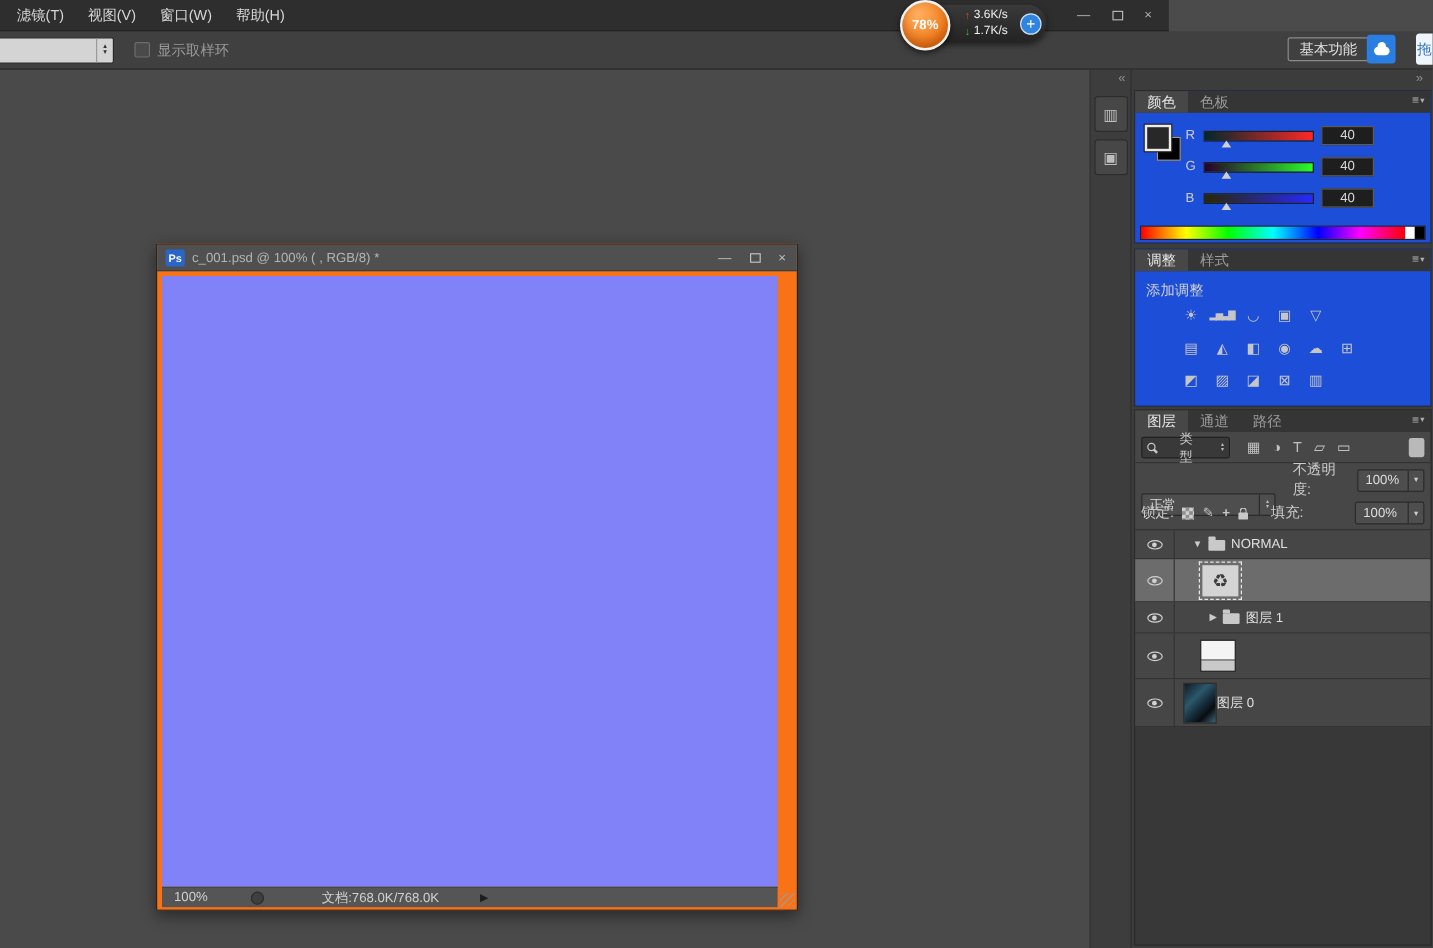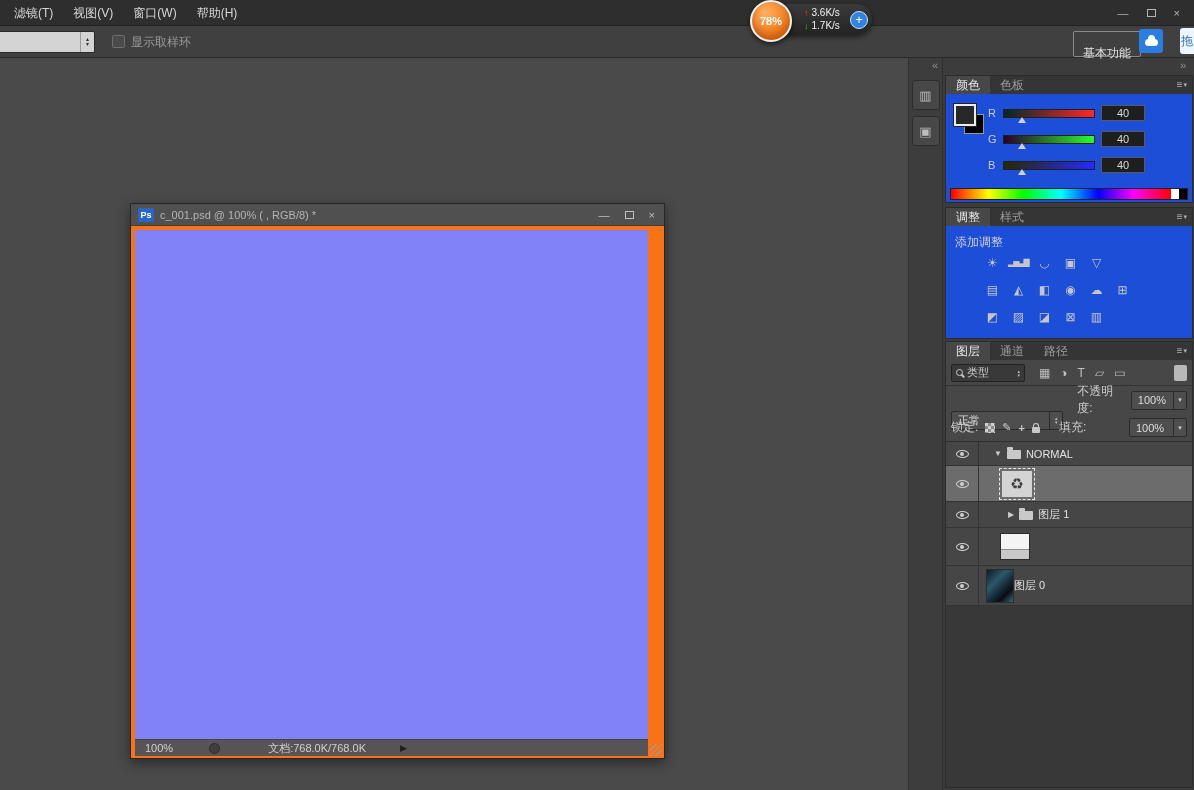--- a/index.html
+++ b/index.html
@@ -1,41 +1,41 @@
 <!DOCTYPE html>
 <html><head>
 <meta charset="utf-8">
 <style>
   * { margin:0; padding:0; box-sizing:border-box; }
   html,body { width:1194px; height:790px; background:#4b4b4b; font-family:"Liberation Sans",sans-serif; overflow:hidden; }
   #app { position:relative; width:1194px; height:790px; background:#4b4b4b; }
 
   
-  .menubar { position:absolute; left:0; top:0; width:1194px; height:26px; background:#2e2e2e; border-bottom:1px solid #222; display:flex; align-items:center; padding-left:14px; z-index:30; }
+  .menubar { position:absolute; left:0; top:0; width:974px; height:26px; background:#2e2e2e; border-bottom:1px solid #222; display:flex; align-items:center; padding-left:14px; z-index:30; }
   .menu-item { font-size:12px; color:#d6d6d6; margin-right:20px; line-height:26px; cursor:default; }
   .win-controls { position:absolute; right:14px; top:0; height:26px; display:flex; align-items:center; gap:18px; }
   .wc { color:#b5b5b5; font-size:11px; line-height:26px; }
   .wc-box { width:9px; height:8px; border:1px solid #b5b5b5; }
 
   
   .net-pill { position:absolute; left:758px; top:4px; width:114px; height:31px; background:linear-gradient(#3a3a3a,#232323); border-radius:16px; box-shadow:0 2px 5px rgba(0,0,0,.55); z-index:40; }
   .net-stats { position:absolute; left:46px; top:3px; display:flex; flex-direction:column; gap:1px; }
   .net-row { display:flex; align-items:center; gap:3px; font-size:10px; color:#f0f0f0; line-height:12px; }
   .arr-up { color:#e64a19; font-size:9px; font-weight:bold; }
   .arr-dn { color:#4caf50; font-size:9px; font-weight:bold; }
   .net-ball { position:absolute; left:750px; top:0px; width:42px; height:42px; border-radius:50%; background:radial-gradient(circle at 35% 28%, #ffb061, #f07c1c 65%, #d96a12); border:2px solid #f2f2f2; box-shadow:0 2px 5px rgba(0,0,0,.6), inset 0 -5px 8px rgba(150,55,0,.45); color:#fff; font-size:11px; font-weight:bold; text-align:center; line-height:38px; z-index:41; }
   .net-plus { position:absolute; left:850px; top:11px; width:18px; height:18px; border-radius:50%; background:#2f84e0; border:1px solid #cfe0f5; color:#fff; font-size:13px; line-height:15px; text-align:center; z-index:42; }
 
   
   .optionsbar { position:absolute; left:0; top:26px; width:1194px; height:32px; background:#404040; border-bottom:1px solid #2a2a2a; z-index:20; }
   .tool-combo { position:absolute; left:-8px; top:5px; width:103px; height:22px; background:#d4d4d4; border:1px solid #2b2b2b; border-radius:2px; display:flex; }
   .tool-combo .combo-arrows { margin-left:auto; width:14px; border-left:1px solid #9a9a9a; display:flex; flex-direction:column; align-items:center; justify-content:center; color:#333; font-size:6px; line-height:5px; }
   .checkbox { position:absolute; left:112px; top:9px; width:13px; height:13px; background:#4a4a4a; border:1px solid #6e6e6e; border-radius:2px; }
   .sampling-label { position:absolute; left:131px; top:0; font-size:12px; color:#9a9a9a; line-height:32px; }
-  .workspace-btn { position:absolute; left:1073px; top:5px; height:20px; padding:12px 9px; border:1px solid #8a8a8a; border-radius:2px; font-size:12px; color:#e2e2e2; line-height:18px; }
+  .workspace-btn { position:absolute; left:1073px; top:5px; height:20px; padding:0 9px; border:1px solid #8a8a8a; border-radius:2px; font-size:12px; color:#e2e2e2; line-height:18px; }
   .cc-icon { position:absolute; left:1139px; top:3px; width:24px; height:24px; background:#2a7de1; border-radius:3px; display:flex; align-items:center; justify-content:center; }
   .cloud { width:13px; height:7px; background:#fff; border-radius:4px; position:relative; margin-top:3px; }
   .cloud::before { content:""; position:absolute; left:3px; top:-4px; width:7px; height:7px; background:#fff; border-radius:50%; }
   .drag-chip { position:absolute; left:1180px; top:2px; width:14px; height:26px; background:#eef5fd; border-radius:3px 0 0 3px; font-size:12px; color:#2f6fbd; text-align:center; line-height:26px; }
 
   
   .pasteboard { position:absolute; left:0; top:58px; width:908px; height:732px; background:#4a4a4a; }
 
   
   .doc { position:absolute; left:130px; top:203px; width:535px; height:556px; background:#f97316; border:1px solid #262626; box-shadow:0 4px 12px rgba(0,0,0,.45); z-index:10; }
@@ -91,21 +91,21 @@
   .panel-adjust { top:149px; height:132px; }
   .adj-heading { position:absolute; left:9px; top:26px; font-size:12px; color:#d0d0d0; }
   .adj-row { position:absolute; left:36px; display:flex; gap:6px; }
   .adj-icon { width:20px; height:18px; color:#c6c6c6; font-size:12px; text-align:center; line-height:18px; letter-spacing:-1px; }
   .adj-icon.hist { font-size:8px; }
 
   
   .panel-layers { top:283px; height:447px; background:#383838; }
   .lp-controls { background:#474747; }
   .filter-row { height:26px; border-bottom:1px solid #333; display:flex; align-items:center; padding:0 5px; }
-  .kind-combo { width:74px; height:18px; background:#393939; border:1px solid #222; border-radius:2px; display:flex; align-items:center; gap:4px; padding:0 4px; }
+  .kind-combo { width:74px; height:18px; background:#393939; border:1px solid #222; border-radius:2px; display:flex; align-items:center; gap:20px; padding:0 4px; }
   .kind-combo .kind-text { font-size:11px; color:#cccccc; flex:1; }
   .mag { width:7px; height:7px; border:1.5px solid #c9c9c9; border-radius:50%; position:relative; }
   .mag::after { content:""; position:absolute; width:4px; height:1.5px; background:#c9c9c9; right:-3px; bottom:-1px; transform:rotate(45deg); }
   .combo-arrows-sm { display:flex; flex-direction:column; align-items:center; color:#bbb; font-size:5px; line-height:4px; }
   .filter-icons { display:flex; gap:10px; margin-left:14px; }
   .f-icon { color:#c0c0c0; font-size:12px; line-height:18px; }
   .smart-toggle { margin-left:auto; width:13px; height:16px; background:#b9b9b9; border-radius:2px; }
   .blend-row { height:28px; display:flex; align-items:center; padding:0 5px; gap:4px; }
   .combo { height:19px; background:#4e4e4e; border:1px solid #2b2b2b; border-radius:2px; display:flex; align-items:center; }
   .combo .c-text { font-size:11px; color:#dddddd; padding:0 6px; flex:1; }

